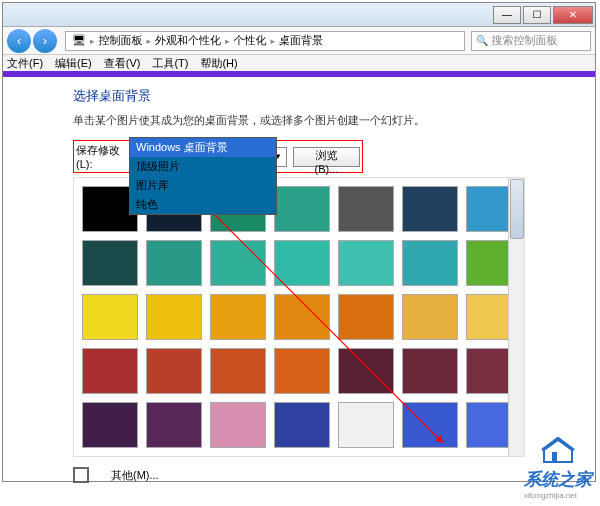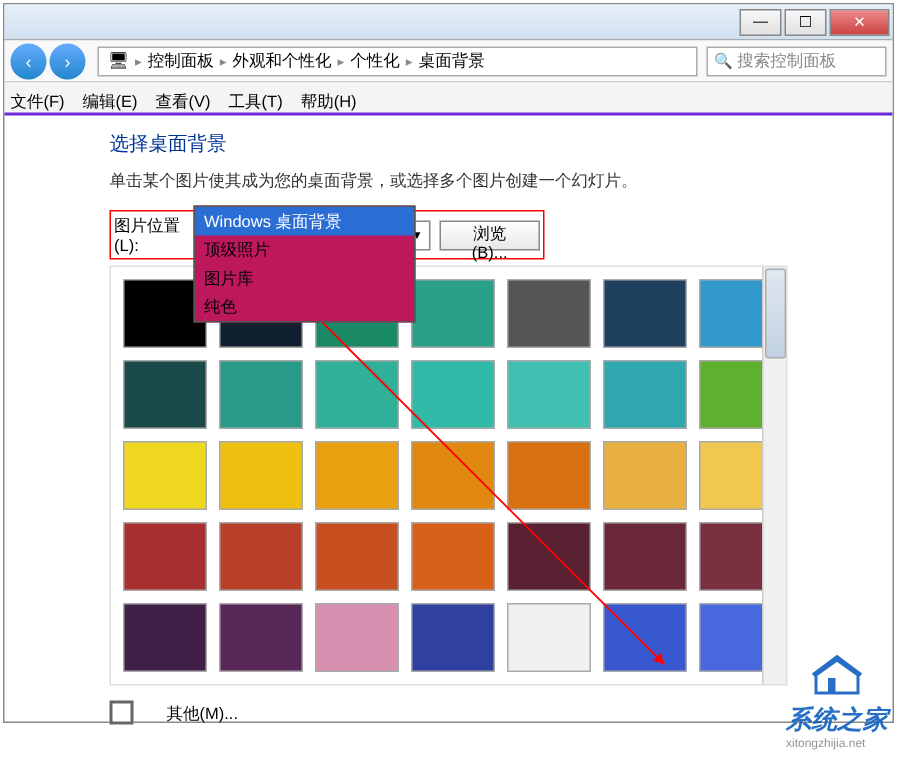--- a/index.html
+++ b/index.html
@@ -12,34 +12,34 @@
     .titlebar-btn.close { background: linear-gradient(#e88, #c44); color: #fff; width: 40px; }
     
     .navbar { height: 28px; display: flex; align-items: center; padding: 0 4px; border-bottom: 1px solid #ccc; background: #f8f8f8; }
     .nav-arrow { width: 24px; height: 24px; border-radius: 50%; background: linear-gradient(#6af, #28c); display: flex; align-items: center; justify-content: center; color: #fff; font-size: 12px; margin-right: 2px; }
     .breadcrumb { flex: 1; height: 20px; border: 1px solid #aaa; background: #fff; display: flex; align-items: center; padding: 0 4px; font-size: 11px; margin: 0 6px; }
     .breadcrumb span { margin: 0 2px; }
     .bc-sep { color: #888; font-size: 9px; }
     .search-box { width: 120px; height: 20px; border: 1px solid #aaa; background: #fff; font-size: 11px; padding: 0 4px; display: flex; align-items: center; color: #888; }
     .search-box .icon { margin-right: 3px; font-size: 10px; }
     
-    .menubar { height: 22px; display: flex; align-items: flex-end; padding: 0 4px; font-size: 11px; border-bottom: 2px solid #6d28d9; background: #f4f4f4; }
+    .menubar { height: 22px; display: flex; align-items: center; padding: 0 4px; font-size: 11px; border-bottom: 6px solid #6d28d9; background: #f4f4f4; }
     .menubar span { margin-right: 12px; }
     
     .content { padding: 10px 70px 10px 70px; position: relative; }
     .page-title { font-size: 13px; color: #003399; margin-bottom: 8px; }
     .page-desc { font-size: 11px; color: #333; margin-bottom: 12px; }
     
     .picloc-row { display: flex; align-items: center; gap: 6px; margin-bottom: 4px; border: 1px solid red; padding: 2px; width: 290px; }
     .picloc-label { font-size: 11px; }
     .picloc-select { width: 148px; height: 20px; border: 1px solid #888; display: flex; align-items: center; justify-content: space-between; padding: 0 4px; font-size: 11px; background: #fff; position: relative; }
     .select-arrow { font-size: 8px; }
     .browse-btn { height: 20px; padding: 0 10px; font-size: 11px; border: 1px solid #888; background: linear-gradient(#fefefe, #e8e8e8); }
     
-    .dropdown-list { position: absolute; left: 126px; top: 134px; width: 148px; border: 1px solid #555; background: #be185d; font-size: 11px; z-index: 10; }
+    .dropdown-list { position: absolute; left: 126px; top: 134px; width: 148px; border: 1px solid #555; background: #0369a1; font-size: 11px; z-index: 10; }
     .dropdown-item { padding: 2px 6px; }
     .dropdown-item.selected { background: #2a6dd4; color: #fff; }
     
     .swatch-scroll { border: 1px solid #ddd; padding: 8px; position: relative; }
     .scrollbar { position: absolute; right: 0; top: 0; bottom: 0; width: 16px; background: #f0f0f0; border-left: 1px solid #ccc; }
     .scroll-thumb { width: 14px; height: 60px; background: linear-gradient(#e0e8f0, #c0d0e0); border: 1px solid #aaa; margin: 1px; border-radius: 2px; }
     
     .swatch-grid { display: grid; grid-template-columns: repeat(7, 56px); grid-auto-rows: 46px; gap: 8px 8px; }
     .swatch { width: 56px; height: 46px; border: 1px solid #aaa; }
     
@@ -93,21 +93,21 @@
     <span>查看(V)</span>
     <span>工具(T)</span>
     <span>帮助(H)</span>
   </div>
 
   <div class="content">
     <div class="page-title">选择桌面背景</div>
     <div class="page-desc">单击某个图片使其成为您的桌面背景，或选择多个图片创建一个幻灯片。</div>
 
     <div class="picloc-row">
-      <span class="picloc-label">图片位置(L):</span>
+      <span class="picloc-label">保存修改(L):</span>
       <div class="picloc-select">
         <span>纯色</span>
         <span class="select-arrow">▼</span>
       </div>
       <button class="browse-btn">浏览(B)...</button>
     </div>
 
     <div class="swatch-scroll">
       <div class="swatch-grid" id="swatch-grid">
           <div class="swatch" style="background: rgb(0, 0, 0);"></div>

